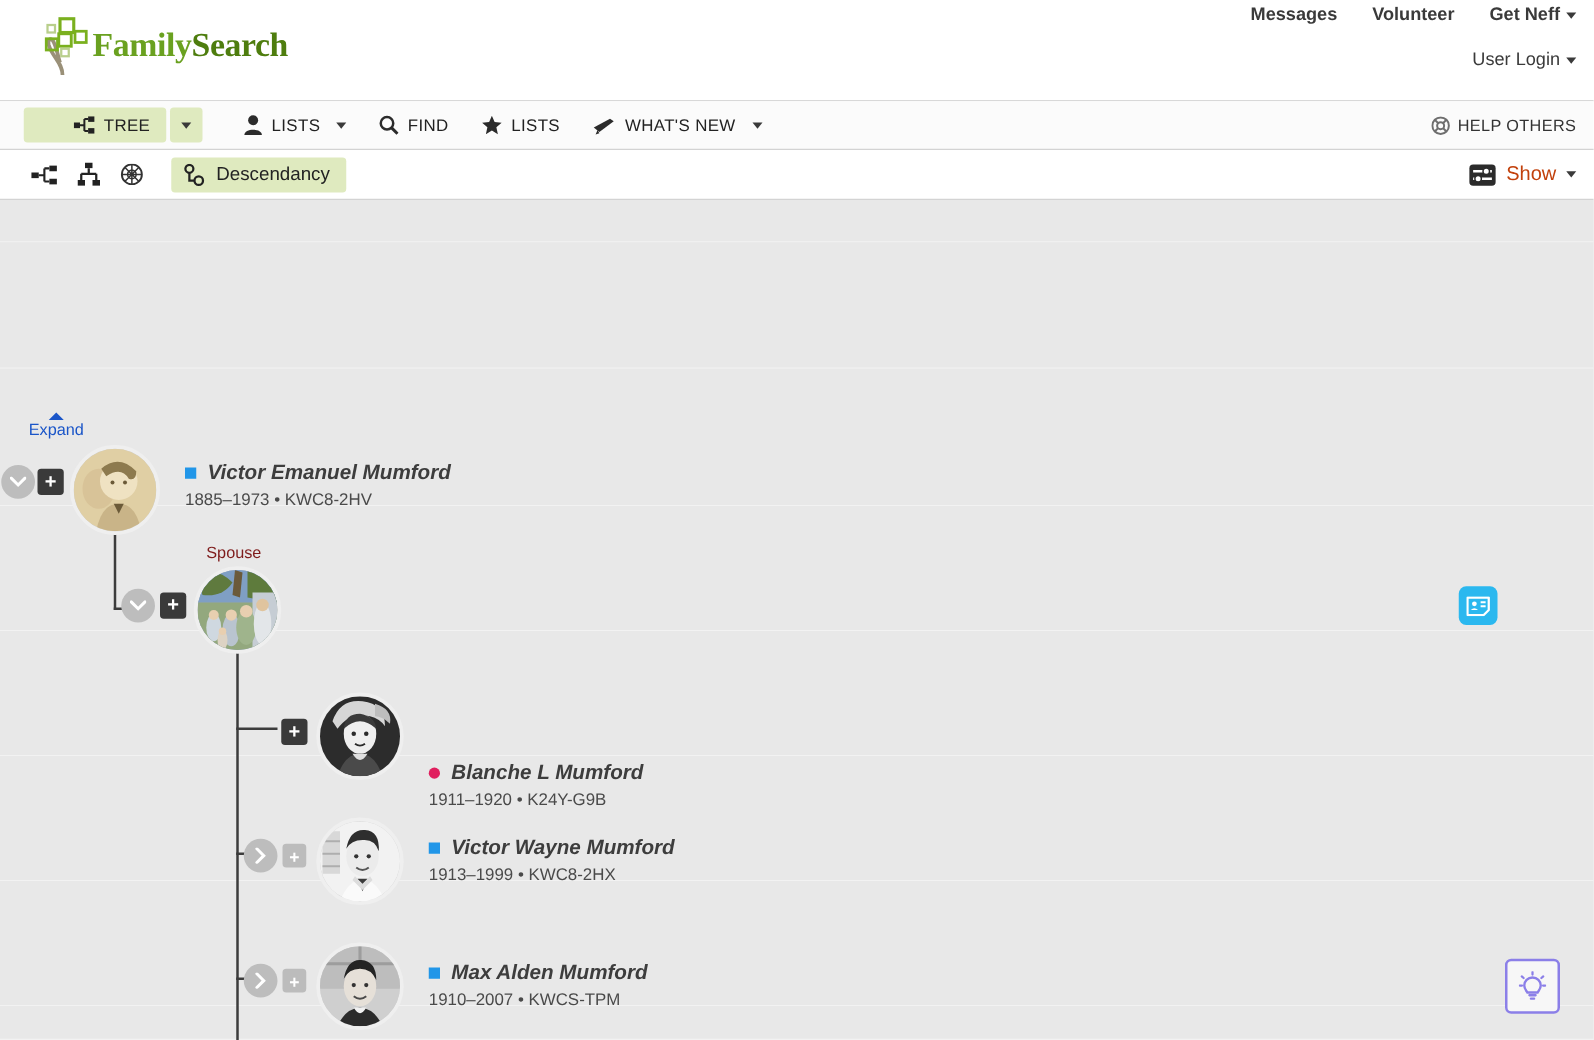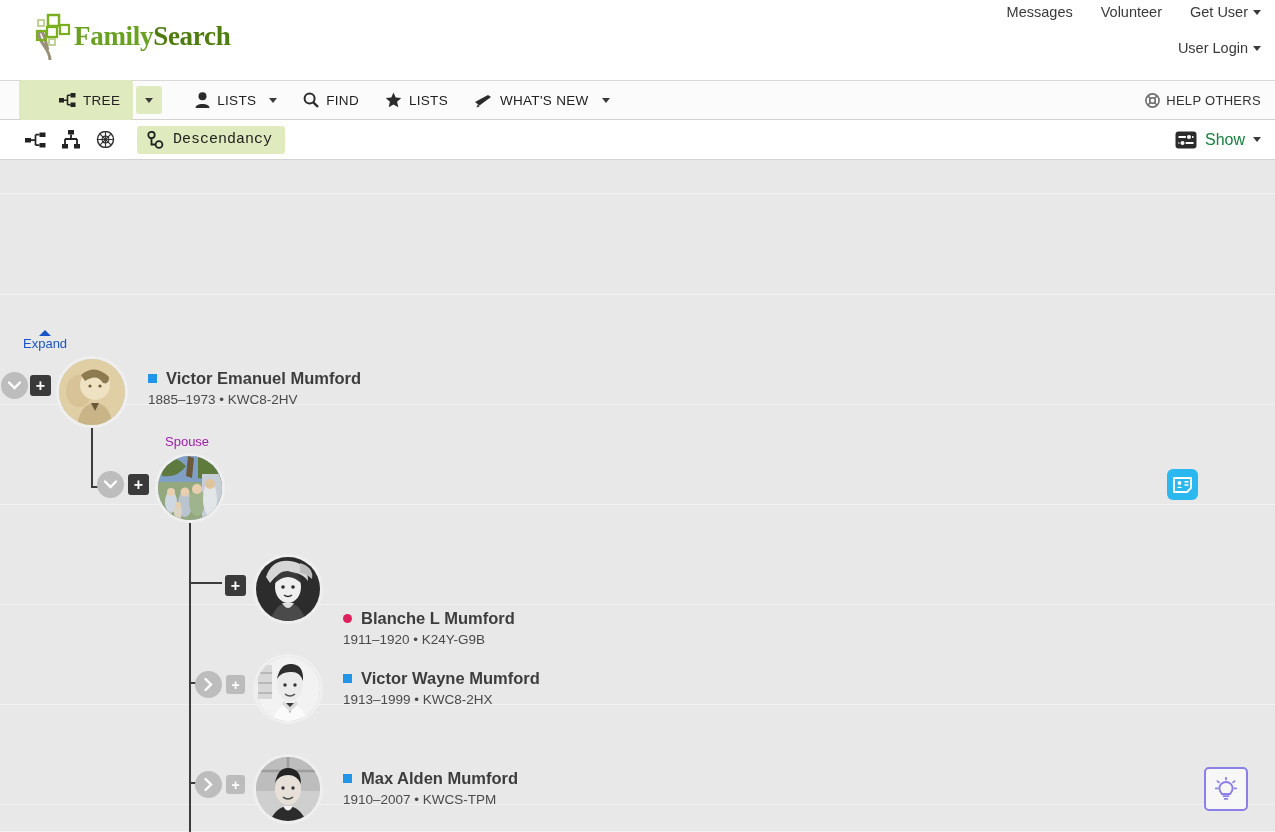--- a/index.html
+++ b/index.html
@@ -33,21 +33,21 @@
   .main-nav {
     position: absolute; left: 420px; top: 33px;
     display: flex; gap: 34px;
   }
   .main-nav a {
     font-size: 17px; color: #2e2e2e; text-decoration: none;
   }
 
   .util-nav-top {
     position: absolute; right: 14px; top: 4px;
-    display: flex; gap: 28px; align-items: center;
+    display: flex; gap: 28px; align-items: center; font-weight: bold;
   }
   .util-nav-bottom {
     position: absolute; right: 14px; top: 40px;
     display: flex; gap: 28px; align-items: center;
   }
   .util-nav-top a, .util-nav-bottom a {
     font-size: 14.5px; color: #3a3a3a; text-decoration: none;
     display: inline-flex; align-items: center; gap: 5px;
   }
   .caret-dn {
@@ -68,21 +68,21 @@
   }
   .tb-group { display: flex; align-items: center; }
   .tb-item {
     display: flex; align-items: center; gap: 7px;
     padding: 0 13px; height: 27px;
     font-size: 13.5px; color: #222; letter-spacing: 0.3px;
     cursor: pointer;
   }
   .tb-tree {
     background: #dfeabf; border-radius: 3px;
-    margin-left: 19px; height: 40px; padding-left: 40px;
+    margin-left: 19px; height: 28px; padding-left: 40px;
   }
   .tb-tree-caret {
     background: #dfeabf; border-radius: 3px;
     margin-left: 3px; width: 26px; height: 28px;
     display: flex; align-items: center; justify-content: center;
     cursor: pointer;
   }
   .tb-help {
     position: absolute; right: 14px;
     display: flex; align-items: center; gap: 6px;
@@ -91,32 +91,32 @@
   .ico { display: inline-flex; align-items: center; }
 
   
   .subbar {
     position: relative;
     height: 40px;
     background: #fff;
     border-bottom: 1px solid #d3d3d3;
     display: flex; align-items: center;
   }
-  .view-icons { display: flex; align-items: center; gap: 16px; margin-left: 25px; font-family: Liberation Mono, monospace; }
+  .view-icons { display: flex; align-items: center; gap: 16px; margin-left: 25px; }
   .view-icon { cursor: pointer; display: flex; align-items: center; }
   .desc-pill {
     display: flex; align-items: center; gap: 9px;
     background: #dfeabf; border-radius: 3px;
     padding: 5px 13px 5px 10px; margin-left: 6px;
     font-size: 15px; color: #222; cursor: pointer;
   }
   .show-btn {
     position: absolute; right: 14px;
     display: flex; align-items: center; gap: 8px;
-    font-size: 16px; color: #15803d; cursor: pointer;
+    font-size: 16px; color: #c2410c; cursor: pointer;
   }
 
   
   .canvas {
     position: relative;
     height: 672px;
     background: #e8e8e8;
     overflow: hidden;
   }
   .expand-ctl {
@@ -145,21 +145,21 @@
     overflow: hidden;
   }
   .avatar svg { display: block; }
 
   .person-info { position: absolute; }
   .p-name {
     font-size: 16.5px; font-weight: bold; color: #3d3d3d;
     display: flex; align-items: center; gap: 9px;
     white-space: nowrap;
   }
-  .p-name a { color: #3d3d3d; text-decoration: none; }
+  .p-name a { color: #3d3d3d; text-decoration: none; font-style: italic; }
   .gender-m { width: 9px; height: 9px; background: #2196e8; display: inline-block; }
   .gender-f {
     width: 9px; height: 9px; background: #e01f5e;
     border-radius: 50%; display: inline-block;
   }
   .p-meta {
     font-size: 13.5px; color: #4a4a4a; margin-top: 4px; white-space: nowrap;
   }
 
   .chev-btn {
@@ -181,21 +181,21 @@
     width: 19px; height: 19px; border-radius: 3px;
     background: #bcbcbc;
     display: flex; align-items: center; justify-content: center;
     cursor: pointer;
   }
   .plus-glyph { color: #fff; font-size: 16px; line-height: 1; font-weight: bold; }
   .plus-glyph.sm { font-size: 14px; }
 
   .spouse-label {
     position: absolute;
-    font-size: 13px; color: #a21caf;
+    font-size: 13px; color: #7f1d1d;
   }
 
   .line { position: absolute; background: #3c3c3c; }
 
   
   .badge {
     position: absolute;
     border-radius: 6px;
     display: flex; align-items: center; justify-content: center;
     cursor: pointer;
@@ -228,21 +228,21 @@
 
 
   <div class="util-nav-top">
     <a href="#">
         <span>Messages</span>
       </a>
     <a href="#">
         <span>Volunteer</span>
       </a>
     <a href="#">
-        <span>Get User</span>
+        <span>Get Neff</span>
         <i class="caret-dn"></i>
       </a>
   </div>
 
   <div class="util-nav-bottom">
     <a href="#">
         <span>User Login</span>
         <i class="caret-dn"></i>
       </a>
   </div>

